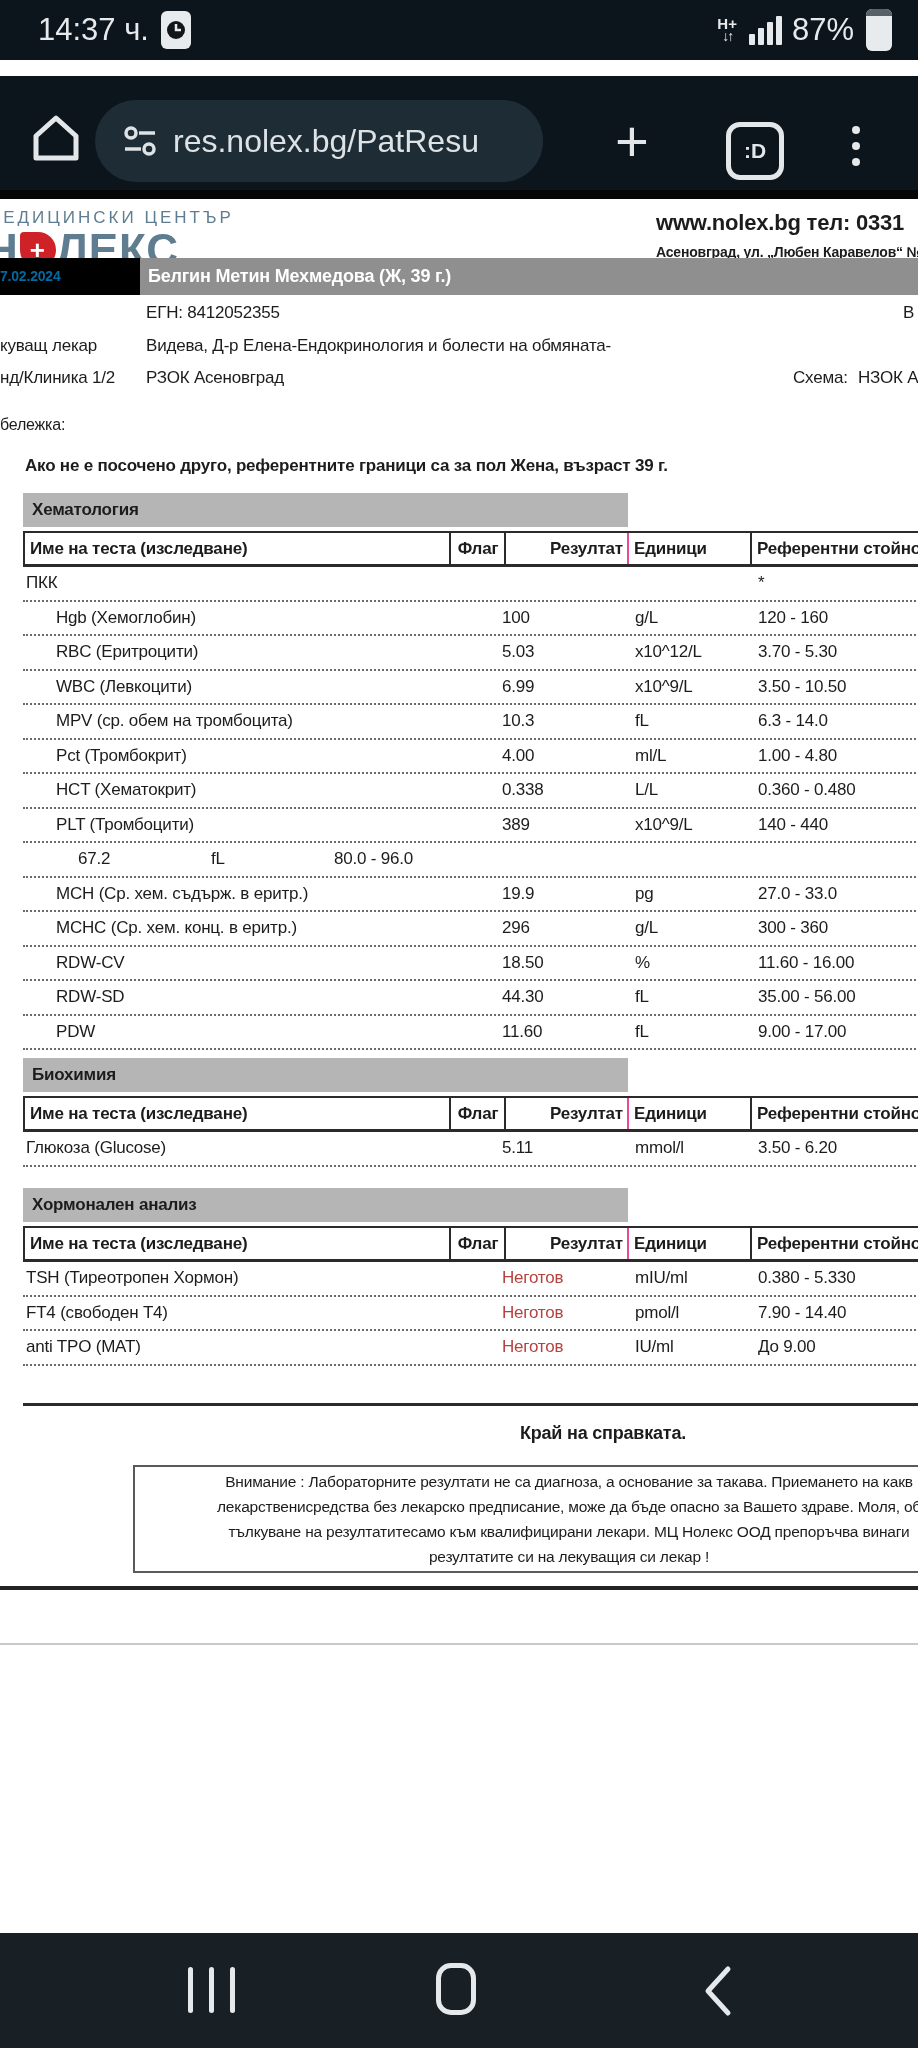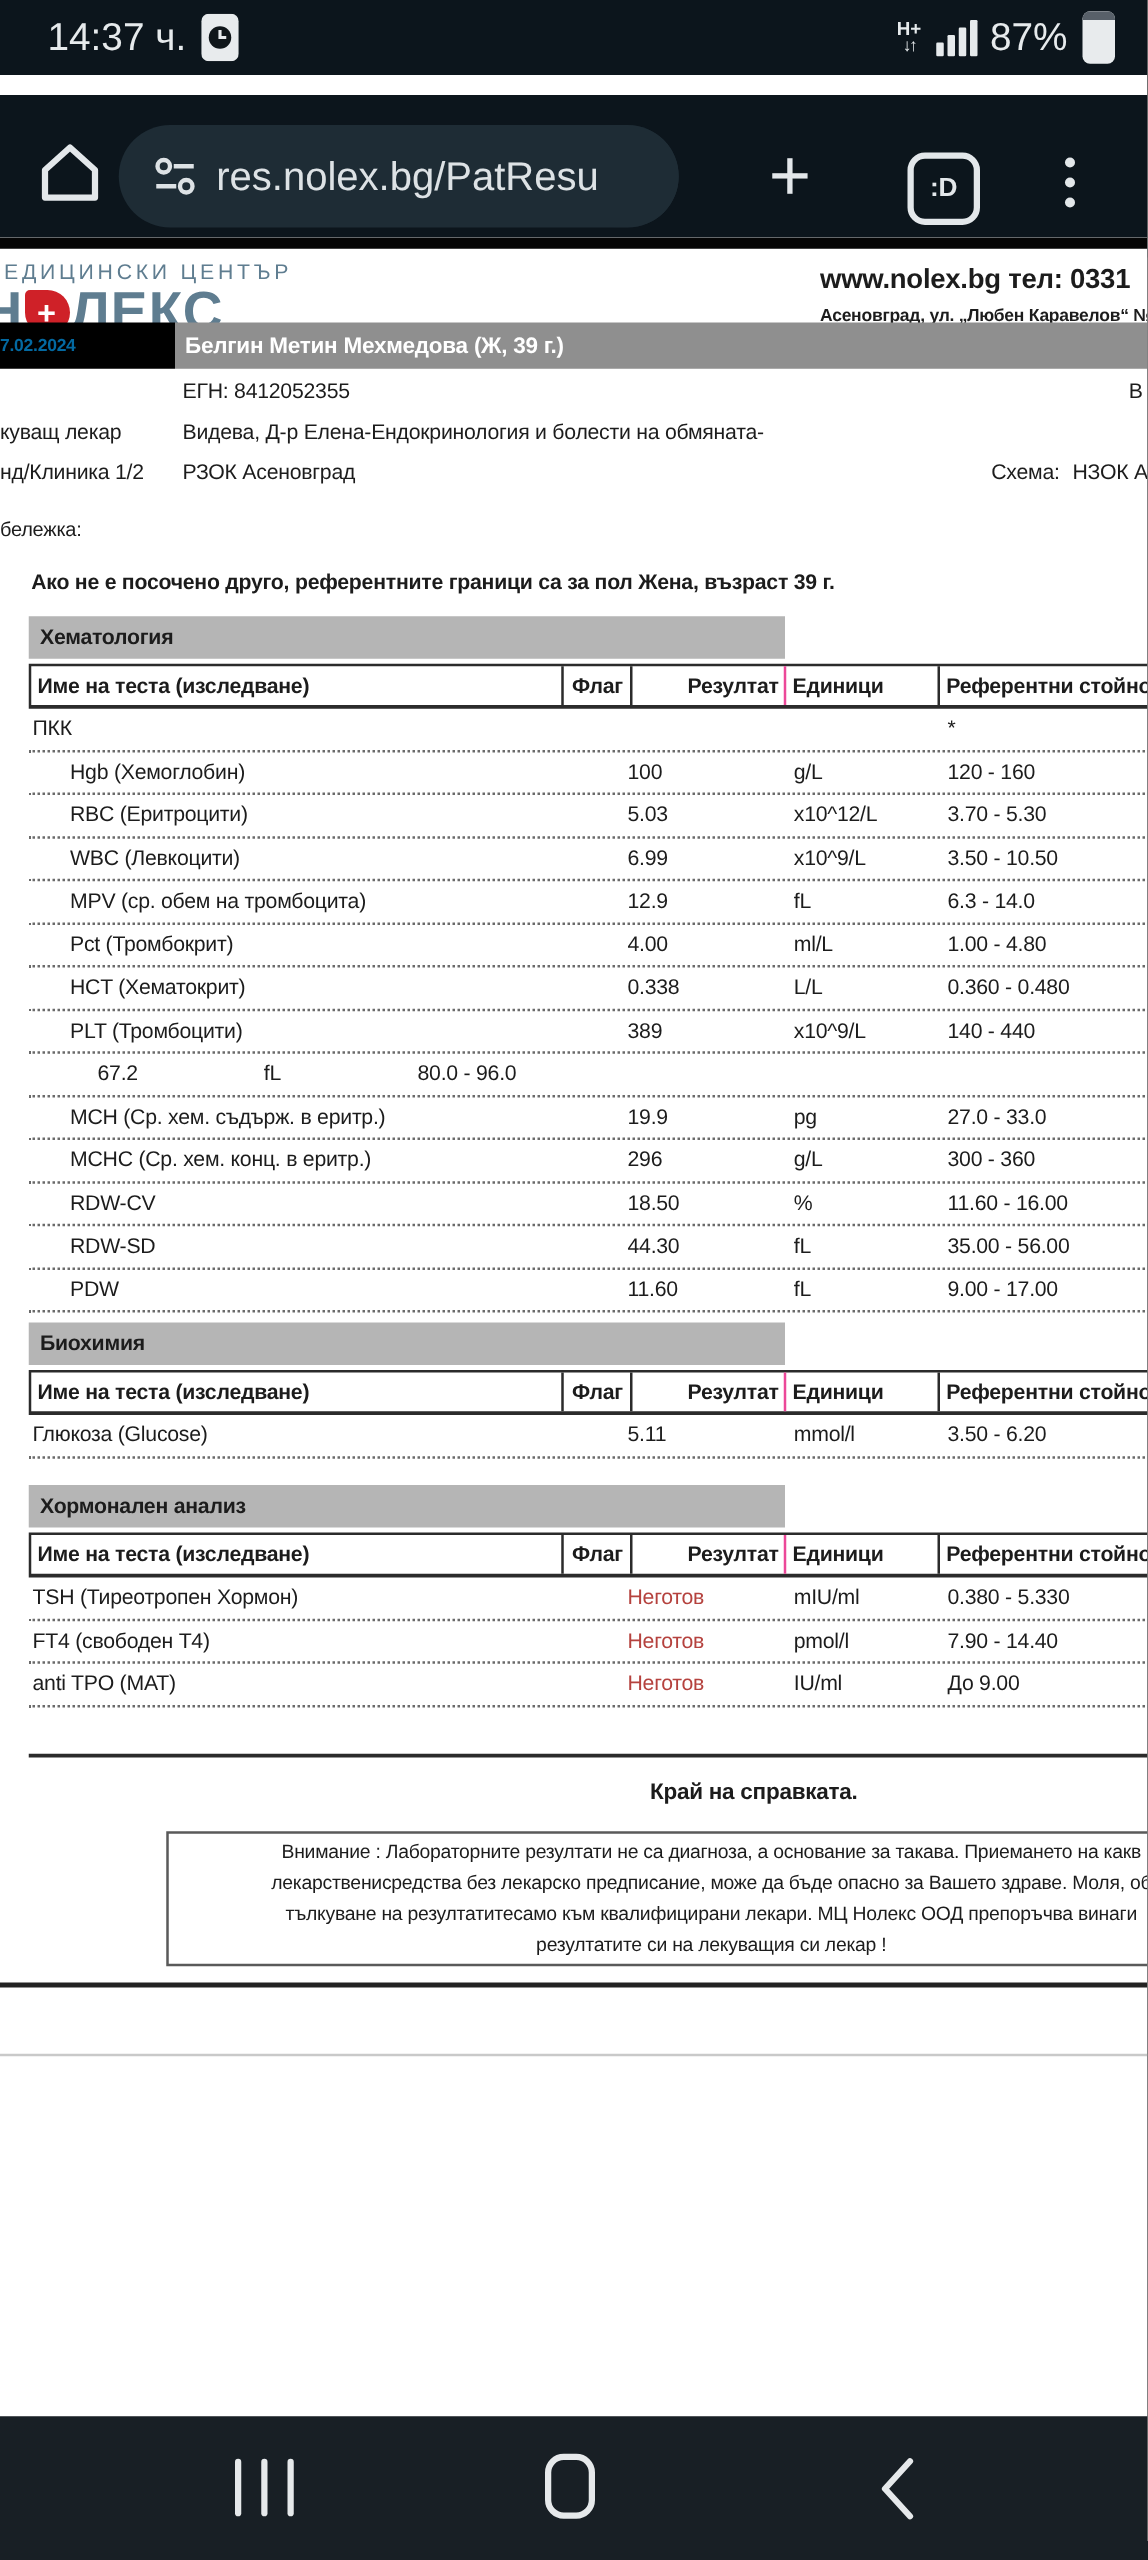--- a/index.html
+++ b/index.html
@@ -211,21 +211,21 @@
           <div class="trow">
             <div class="c c1">WBC (Левкоцити)</div>
             <div class="c c2"></div>
             <div class="c c3">6.99</div>
             <div class="c c4">x10^9/L</div>
             <div class="c c5">3.50 - 10.50</div>
           </div>
           <div class="trow">
             <div class="c c1">MPV (ср. обем на тромбоцита)</div>
             <div class="c c2"></div>
-            <div class="c c3">12.9</div>
+            <div class="c c3">10.3</div>
             <div class="c c4">fL</div>
             <div class="c c5">6.3 - 14.0</div>
           </div>
           <div class="trow">
             <div class="c c1">Pct (Тромбокрит)</div>
             <div class="c c2"></div>
             <div class="c c3">4.00</div>
             <div class="c c4">ml/L</div>
             <div class="c c5">1.00 - 4.80</div>
           </div>

